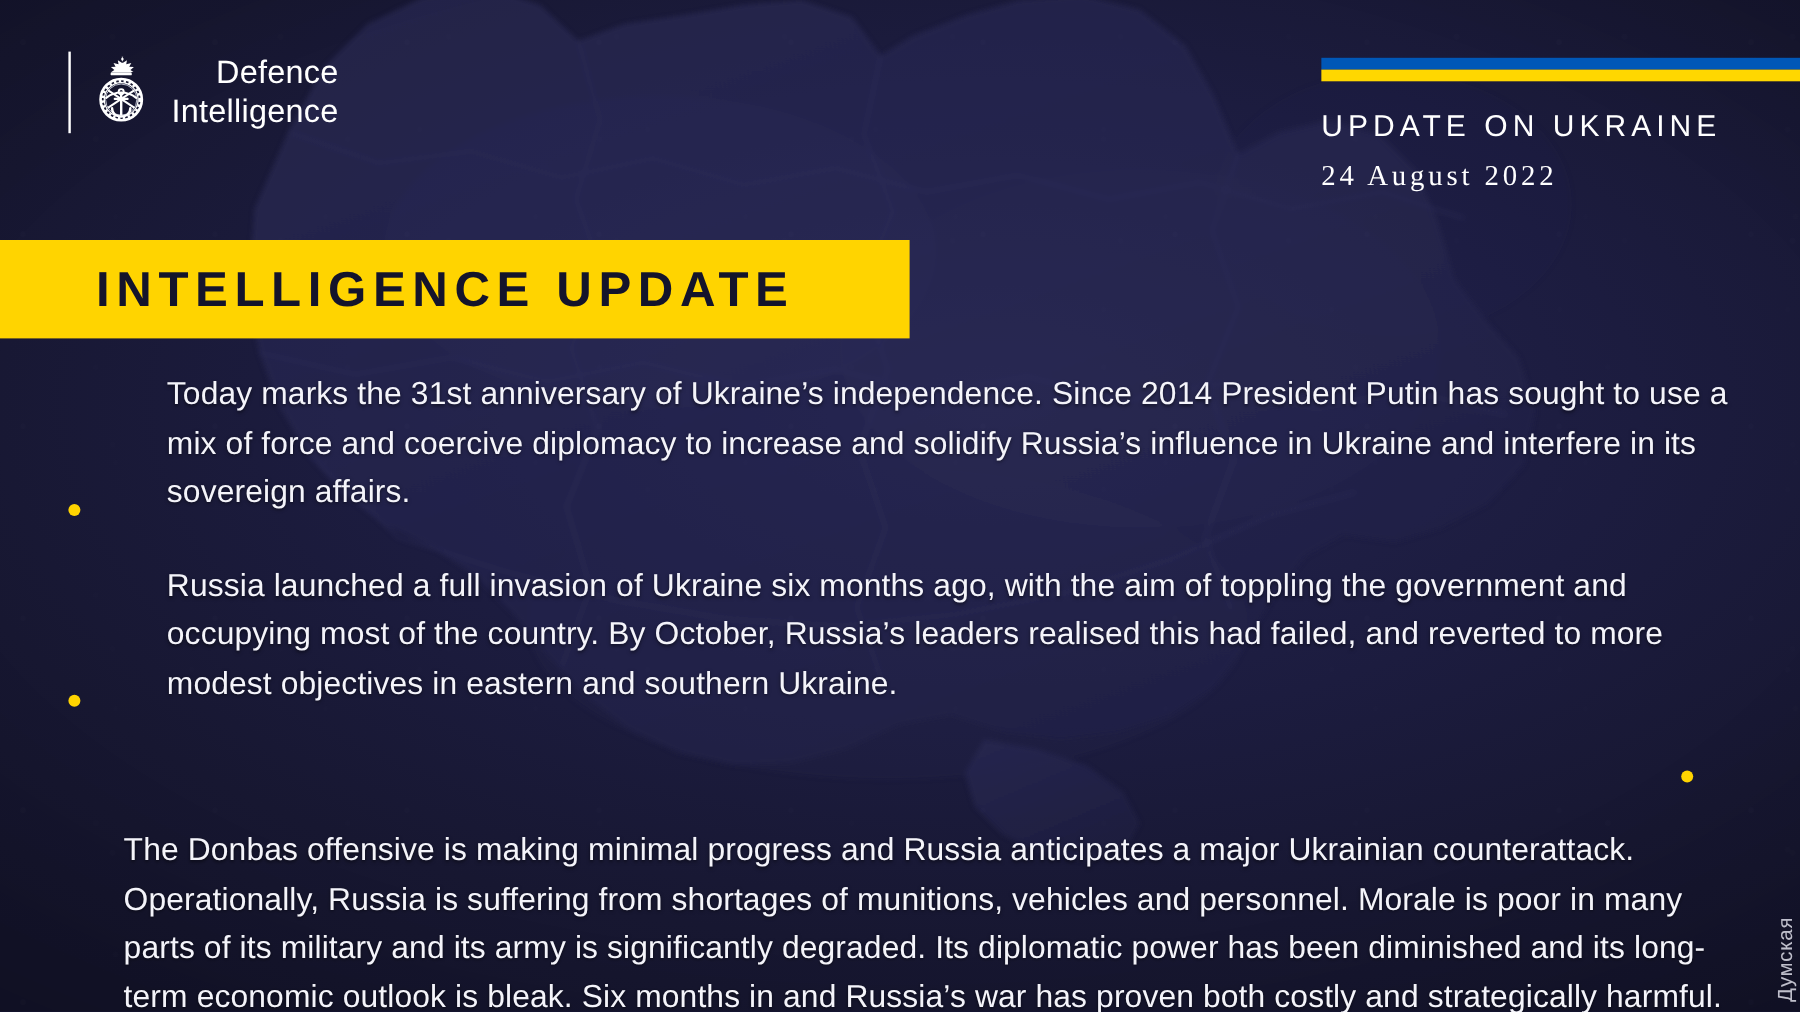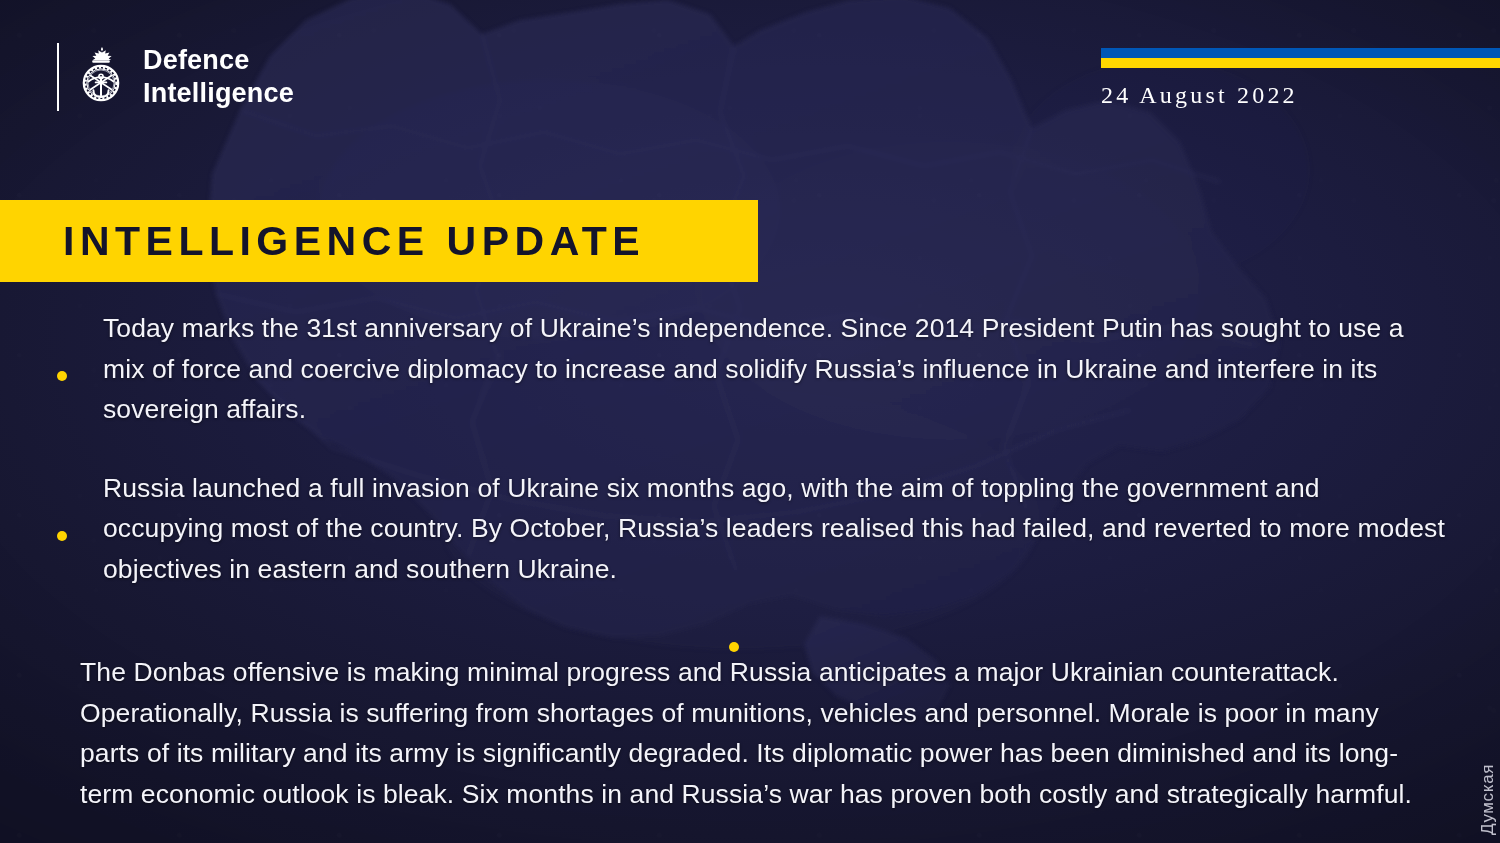--- a/index.html
+++ b/index.html
@@ -52,22 +52,23 @@
     position:absolute; left:57px; top:43px;
     display:flex; align-items:center; gap:16px;
     z-index:6;
   }
   #brand-rule { width:2px; height:68px; background:#ffffff; flex:0 0 auto; }
   #crest { width:52px; height:64px; flex:0 0 auto; }
   #crest svg { width:100%; height:100%; display:block; }
   #brand-text {
     color:#fff;
     font-size:27px; line-height:1.22;
-    font-weight:700; letter-spacing:.2px;
-    white-space:nowrap;
+    font-weight:400; letter-spacing:.2px;
+    white-space:nowrap;
+    text-align:right;
   }
 
   
   #header-right {
     position:absolute; right:0; top:48px;
     width:399px;
     z-index:6;
     text-align:left;
   }
   #flag-bar { width:399px; height:20px; overflow:hidden; }
@@ -93,38 +94,39 @@
 
   
   #title-banner {
     position:absolute; left:0; top:200px;
     width:758px; height:82px;
     background:#FFD400;
     display:flex; align-items:center;
     z-index:6;
   }
   #title-banner-text {
-    margin-left:63px;
+    margin-left:80px;
     color:#14142b;
     font-size:41px;
     font-weight:700;
     letter-spacing:5.5px;
     white-space:nowrap;
   }
 
   
   #bullets {
     position:absolute; left:57px; top:308px;
     width:1390px;
     z-index:6;
   }
   .bullet {
     display:flex;
-    align-items:center;
+    align-items:flex-end;
     margin-bottom:38px;
+    gap:36px;
   }
   .bullet:last-child { margin-bottom:0;flex-direction:column; }
   .bullet-dot {
     flex:0 0 auto;
     width:10px; height:10px;
     border-radius:50%;
     background:#FFD400;
     margin-top:15px;
     margin-right:36px;
   }
@@ -242,20 +244,21 @@
       <div>Defence</div>
       <div>Intelligence</div>
     </div>
   </div>
 
   <div id="header-right">
     <div id="flag-bar">
       <div id="flag-blue"></div>
       <div id="flag-yellow"></div>
     </div>
+    <div id="update-on-ukraine">UPDATE ON UKRAINE</div>
     <div id="update-date">24 August 2022</div>
   </div>
 
   <div id="title-banner">
     <div id="title-banner-text">INTELLIGENCE UPDATE</div>
   </div>
 
   <div id="bullets">
 
     <div class="bullet">

